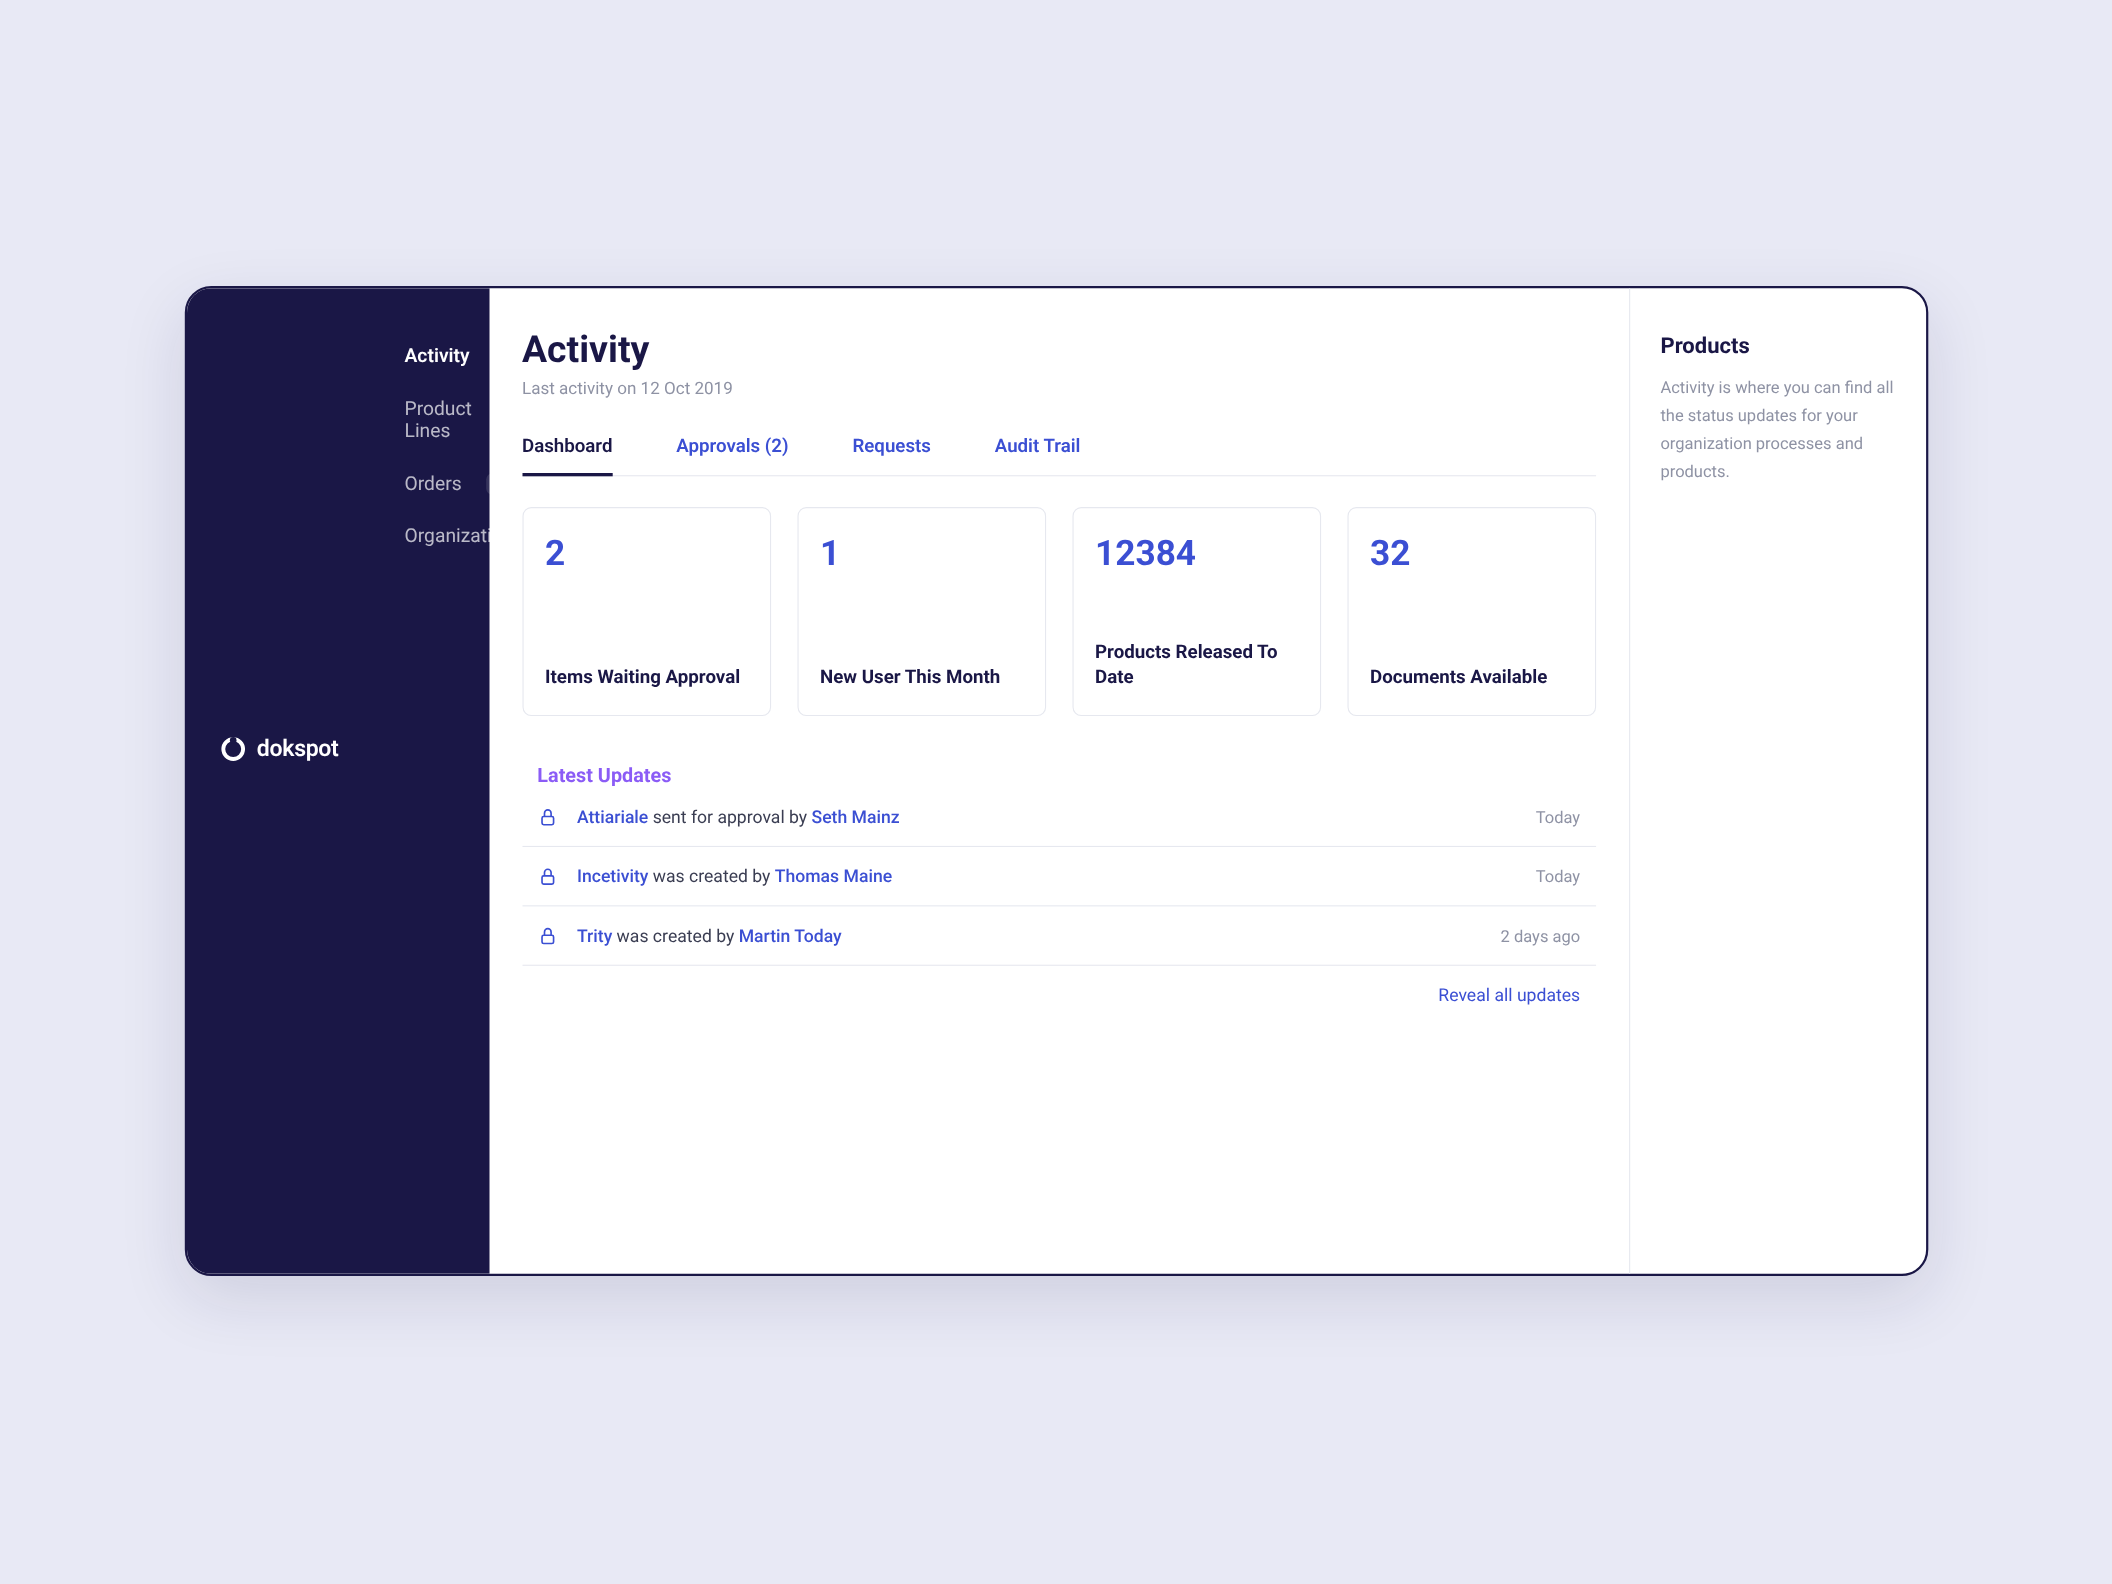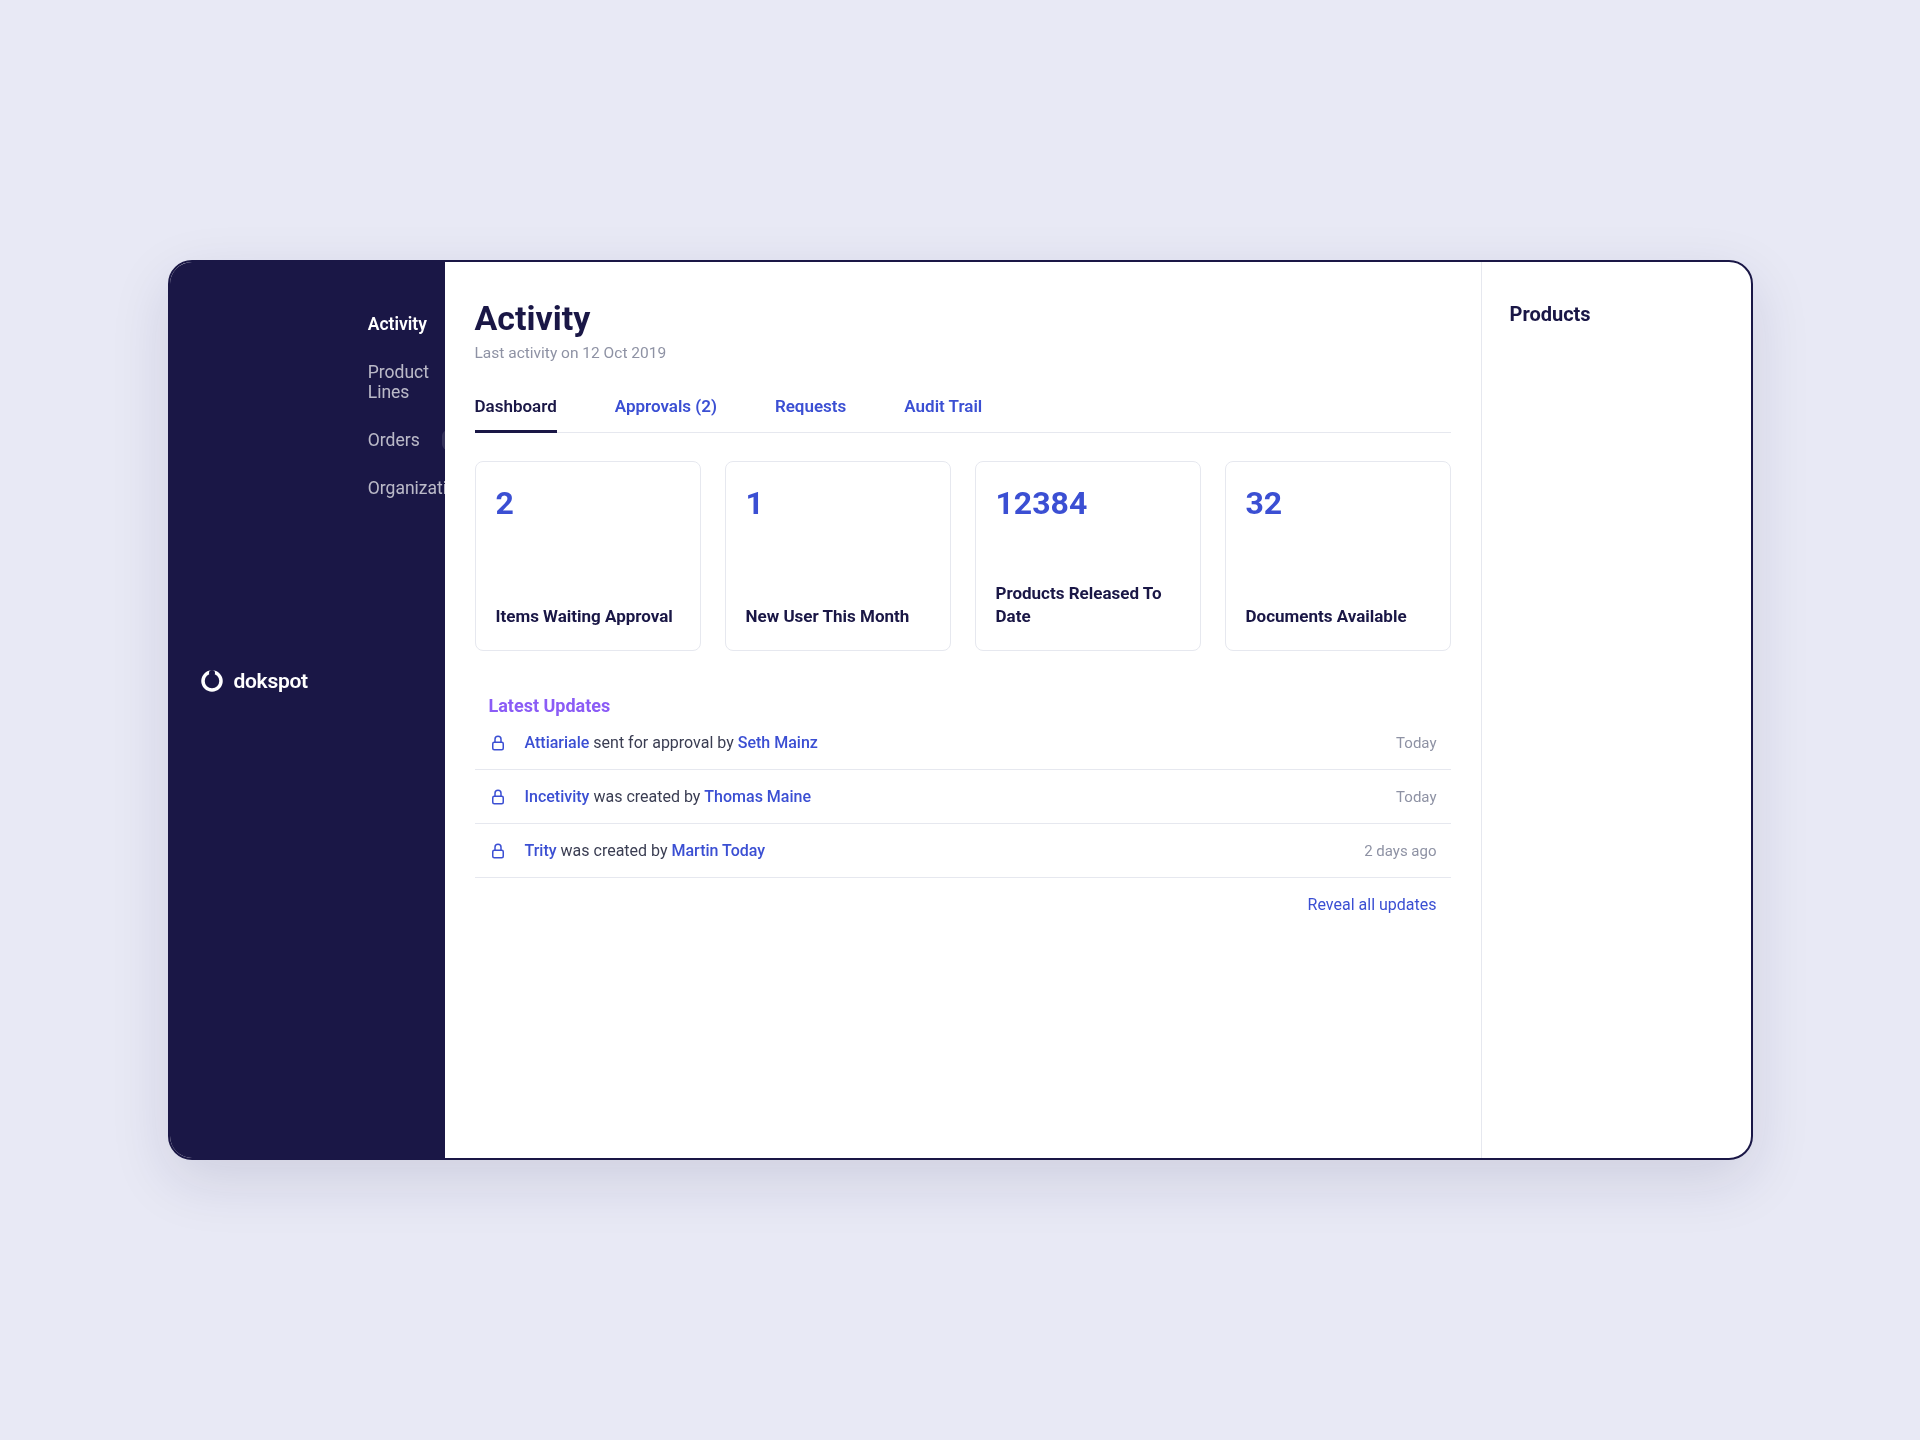--- a/index.html
+++ b/index.html
@@ -342,16 +342,17 @@
           </div>
           <span class="update-time">2 days ago</span>
         </li>
       </ul>
 
       <a class="reveal-link">Reveal all updates</a>
     </div>
 
     <aside class="details-panel">
       <h3 class="details-title">Products</h3>
+      <p class="details-body">Activity is where you can find all the status updates for your organization processes and products.</p>
     </aside>
   </main>
 
 </div>
 
 </body></html>

